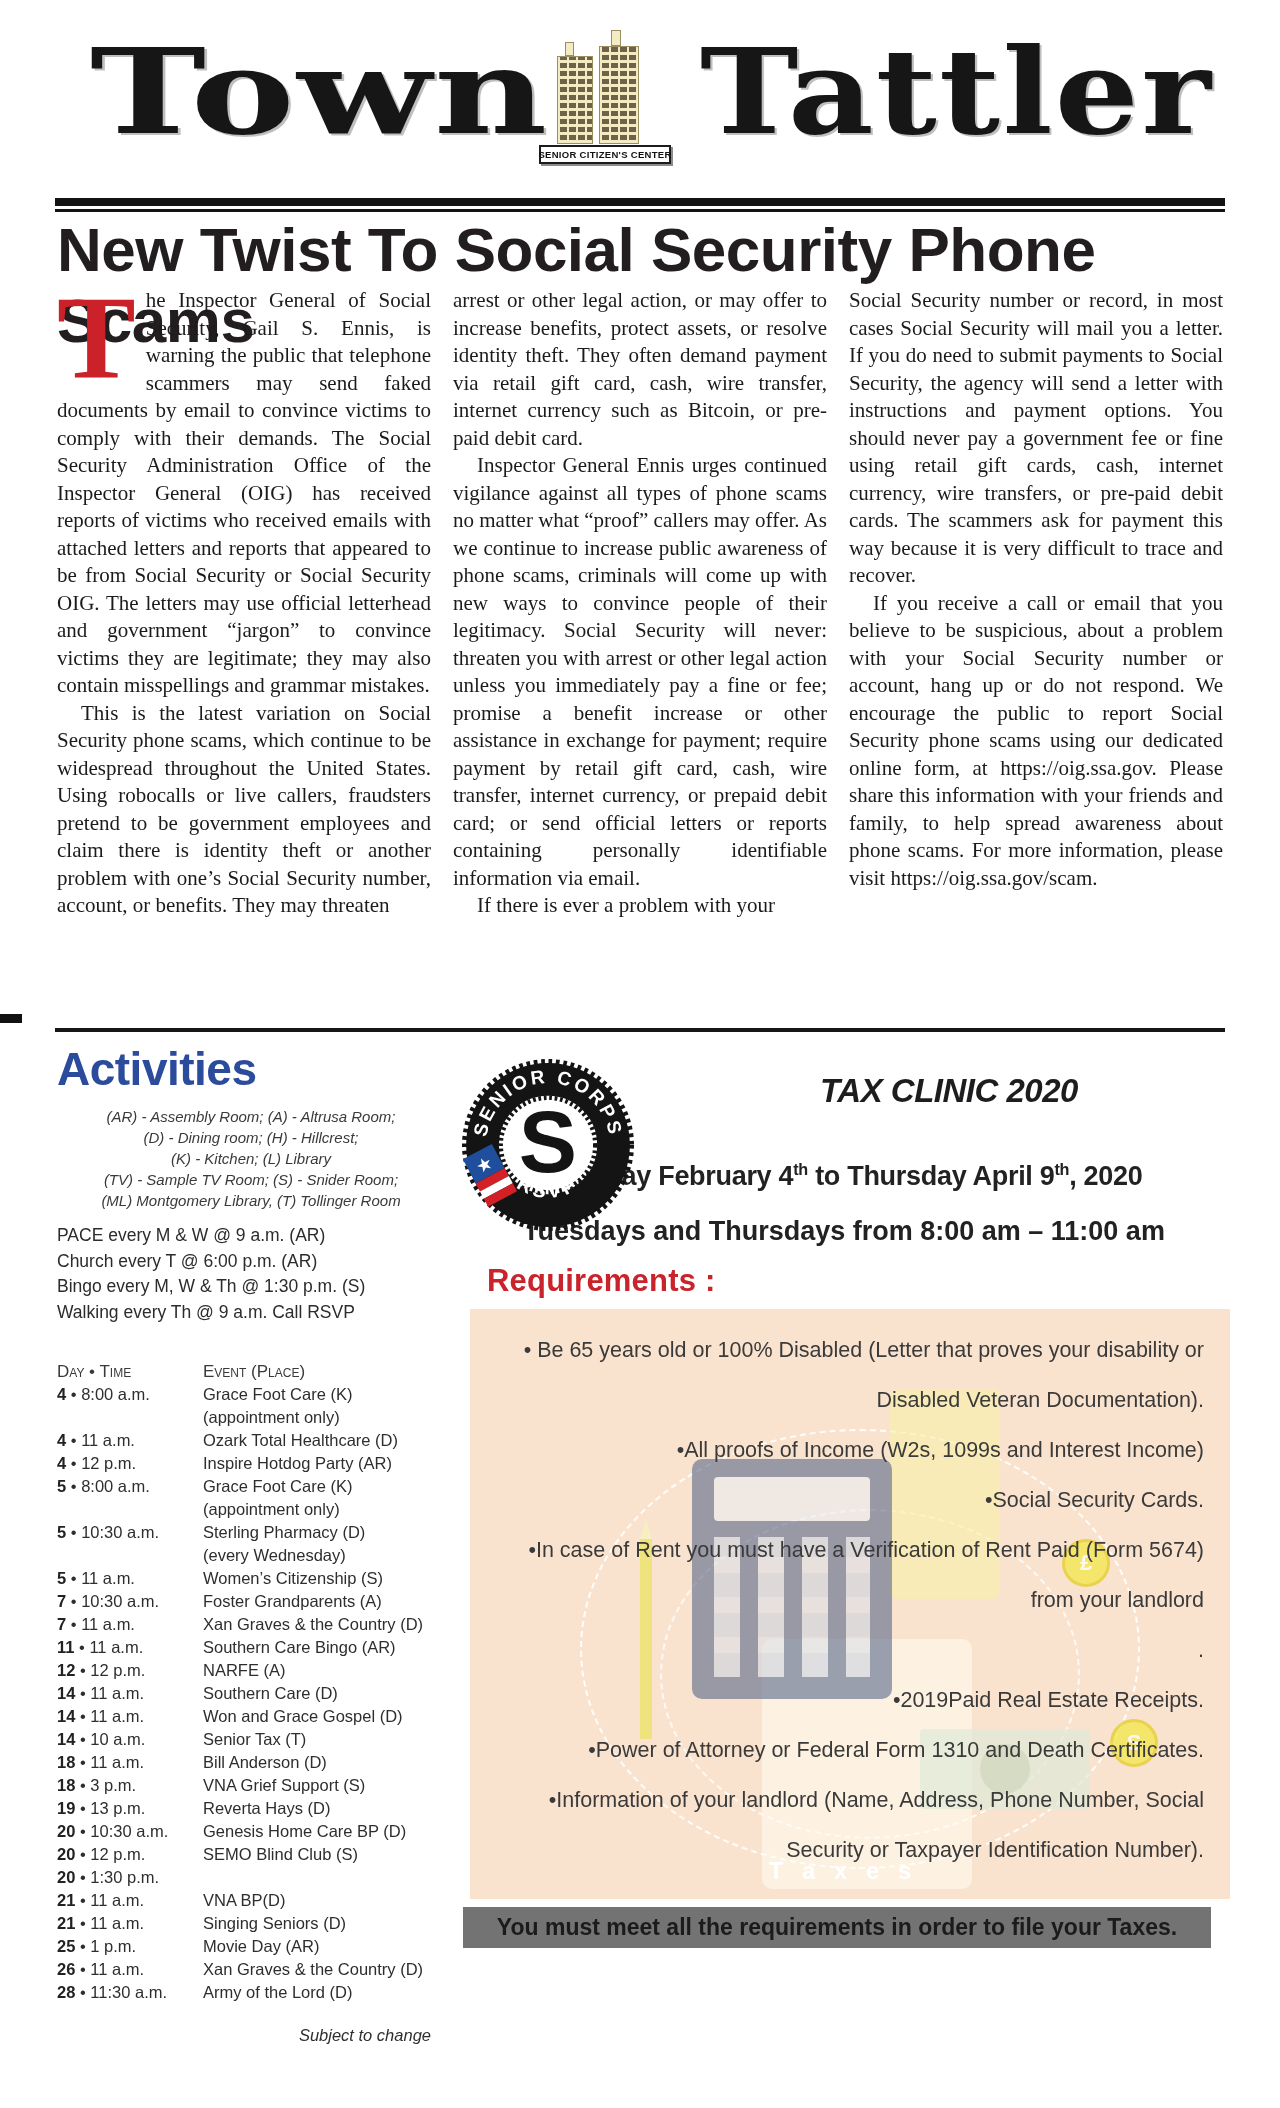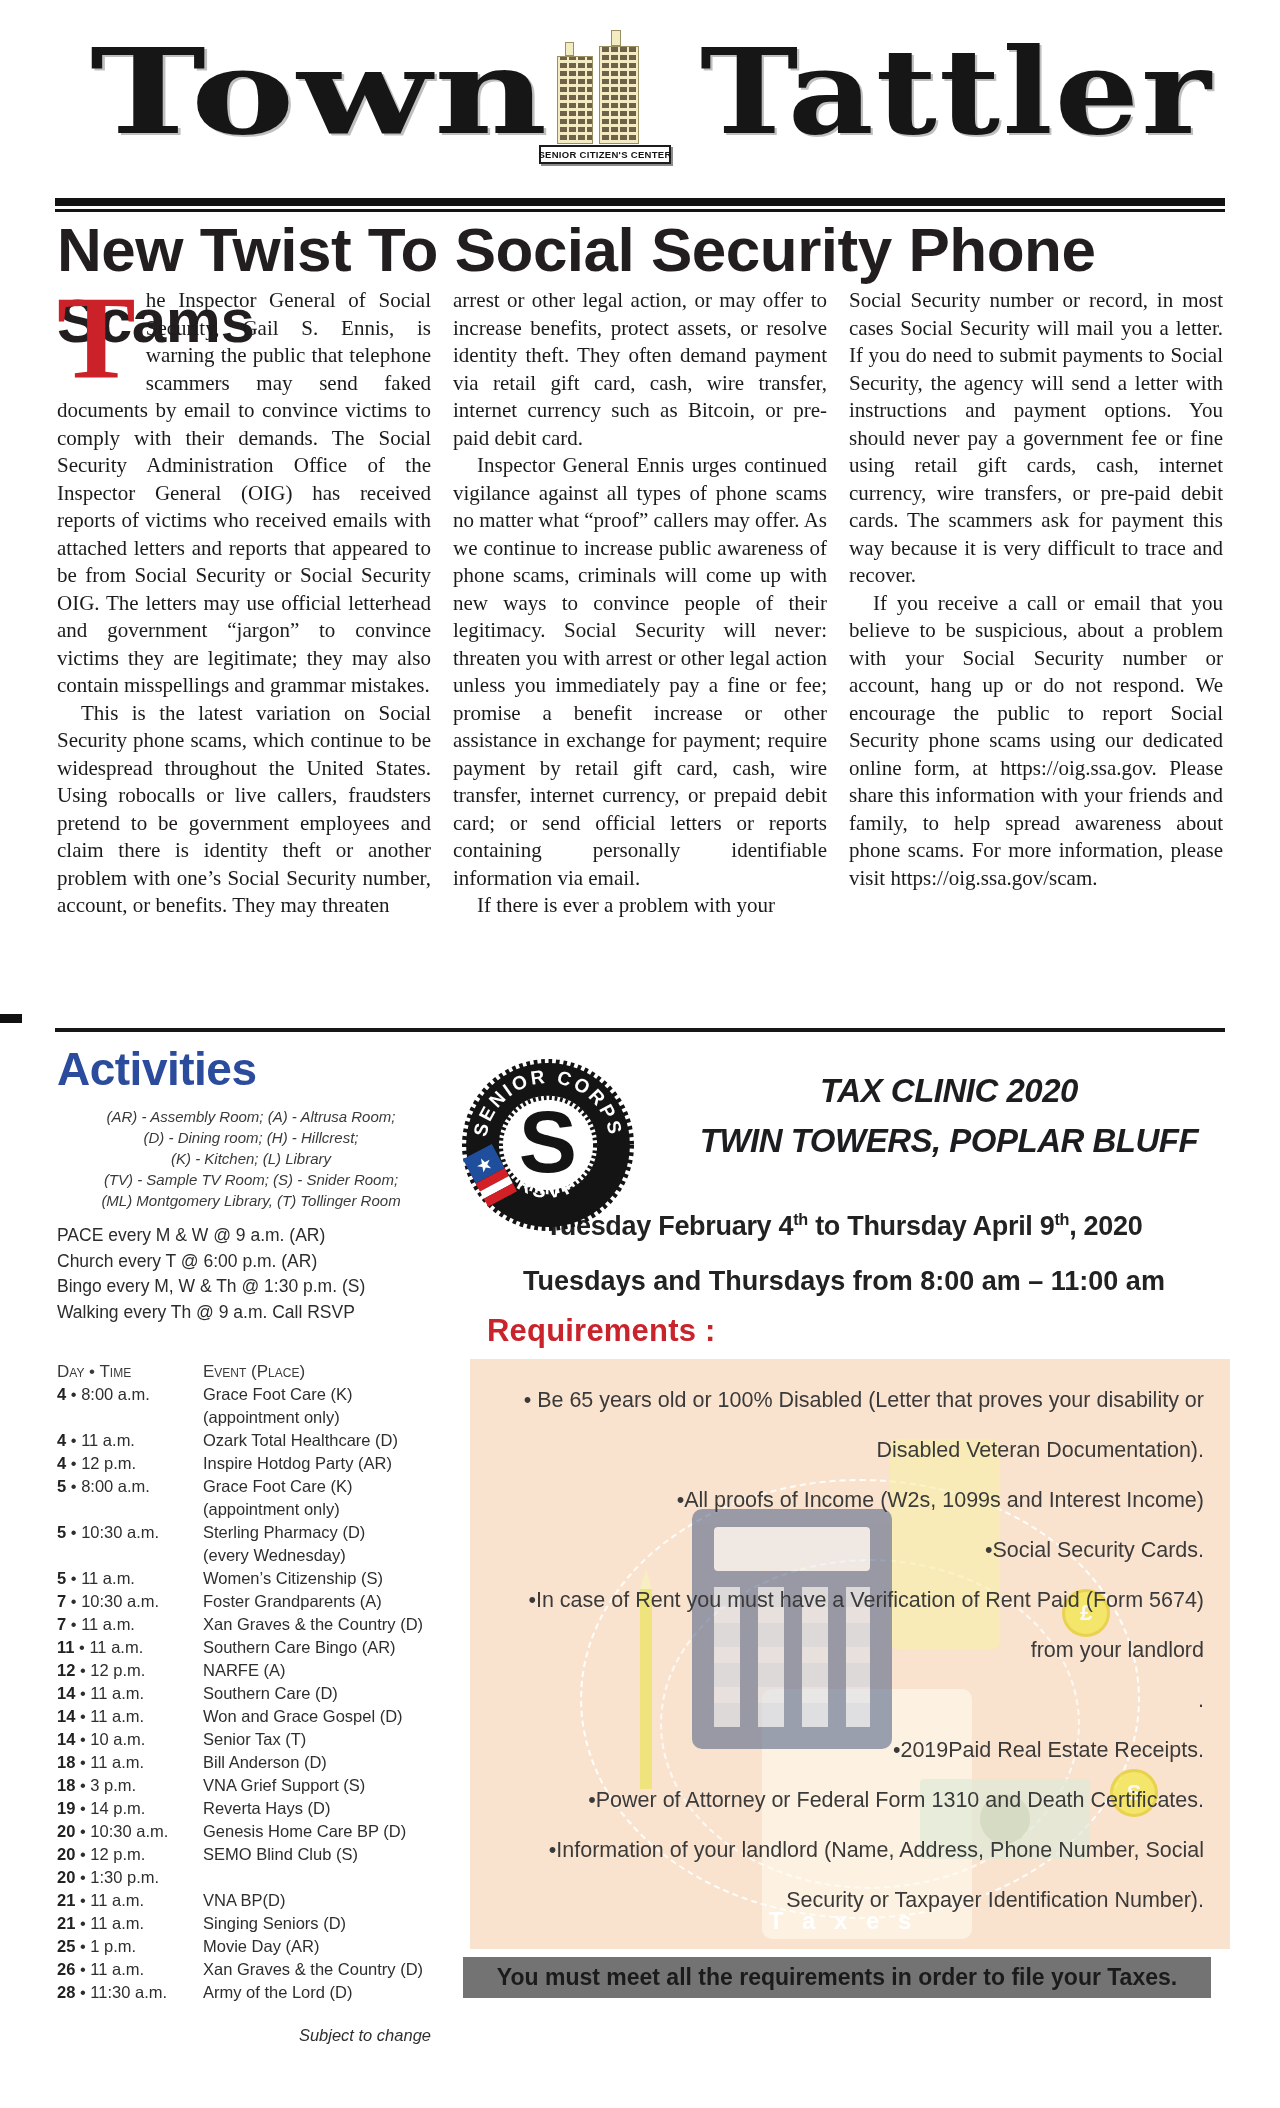--- a/index.html
+++ b/index.html
@@ -272,21 +272,21 @@
             <div>Bill Anderson (D)</div>
           </span>
         </div>
       <div class="sch-row">
           <span class="sch-dt"><b>18</b> <span>•</span> <span>3 p.m.</span></span>
           <span class="sch-ev">
             <div>VNA Grief Support (S)</div>
           </span>
         </div>
       <div class="sch-row">
-          <span class="sch-dt"><b>19</b> <span>•</span> <span>14 p.m.</span></span>
+          <span class="sch-dt"><b>19</b> <span>•</span> <span>13 p.m.</span></span>
           <span class="sch-ev">
             <div>Reverta Hays (D)</div>
           </span>
         </div>
       <div class="sch-row">
           <span class="sch-dt"><b>20</b> <span>•</span> <span>10:30 a.m.</span></span>
           <span class="sch-ev">
             <div>Genesis Home Care BP (D)</div>
           </span>
         </div>
@@ -355,21 +355,20 @@
           <textPath href="#arcTop" startOffset="50%" text-anchor="middle">SENIOR CORPS</textPath>
         </text>
         <text font-size="22" font-weight="bold" fill="#ffffff" letter-spacing="4">
           <textPath href="#arcBot" startOffset="50%" text-anchor="middle">RSVP</textPath>
         </text>
         <text x="100" y="130" text-anchor="middle" font-family="Liberation Serif, serif" font-weight="bold" font-size="96" fill="#141414">S</text>
       </svg>
     </div>
     <div class="tc-titles">
       <div>TAX CLINIC 2020</div>
-      <div>TWIN TOWERS, POPLAR BLUFF</div>
     </div>
     <div class="tc-date"><span>Tuesday February 4</span><sup>th</sup><span> to Thursday April 9</span><sup>th</sup><span>, 2020</span></div>
     <div class="tc-time">Tuesdays and Thursdays from 8:00 am – 11:00 am</div>
     <div class="req-heading">Requirements :</div>
     <div class="req-box">
       <div class="deco deco-circle1"></div>
       <div class="deco deco-circle2"></div>
       <div class="deco deco-card2"></div>
       <div class="deco deco-card"></div>
       <div class="deco deco-pencil-tip"></div>

